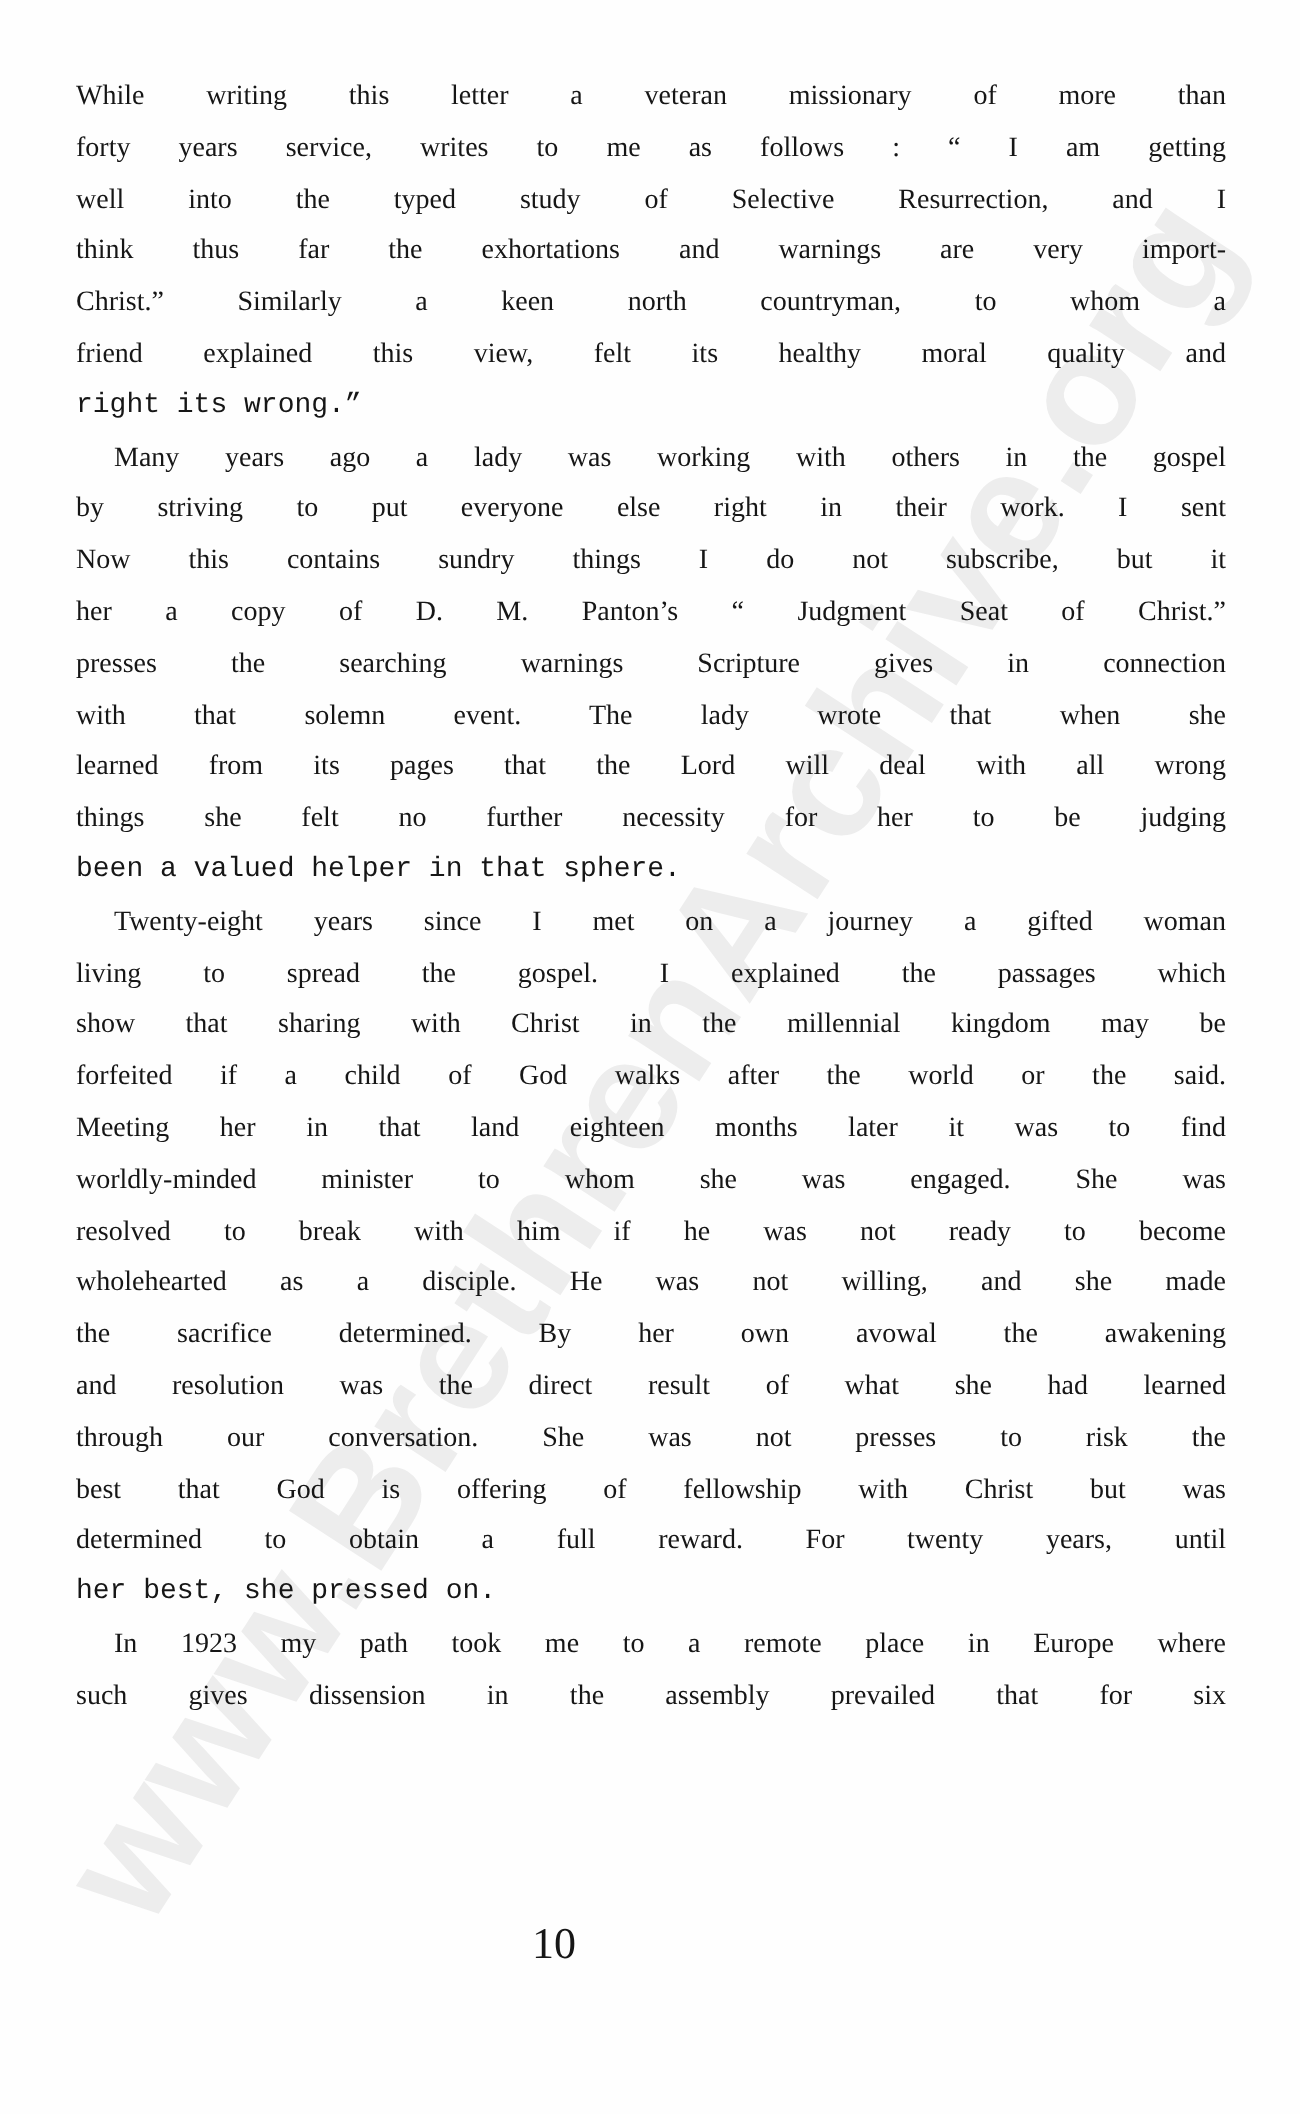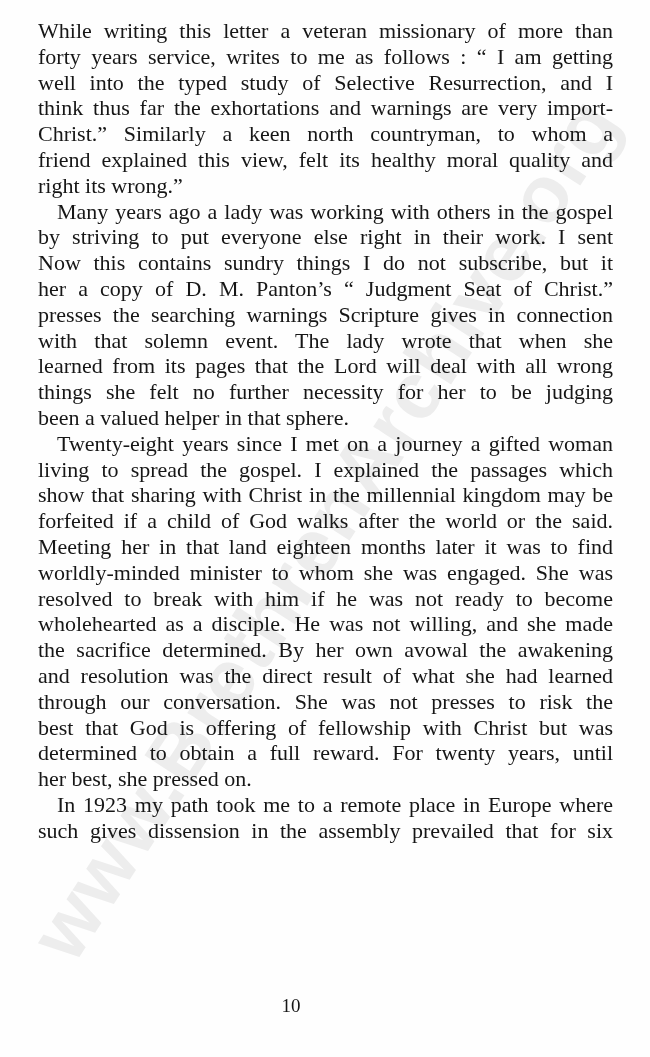--- a/index.html
+++ b/index.html
@@ -31,46 +31,46 @@
     letter-spacing: 1px;
     color: rgba(70, 70, 70, 0.09);
     white-space: nowrap;
     z-index: 1;
     pointer-events: none;
     user-select: none;
   }
   .body-text {
     position: absolute;
     left: 38px;
-    top: 18px;
+    top: 36px;
     width: 575px;
     z-index: 2;
-    font-size: 22px;
+    font-size: 14px;
   }
   .line {
     height: 25.8px;
     line-height: 25.8px;
     text-align: justify;
     text-align-last: justify;
     white-space: normal;
   }
   .line.endline {
     text-align: center;
     text-align-last: left;
+    font-family: Liberation Mono, monospace;
   }
   .line.indent {
     text-indent: 19px;
   }
   .folio {
     position: absolute;
-    top: 995px;
+    top: 959px;
     left: 266px;
     width: 50px;
-    text-align: center;
-    font-size: 19px;
+    font-size: 22px;
     z-index: 2;
   }
 </style>
 </head>
 <body>
 
 <div class="scan-page">
   <div class="watermark">www.BrethrenArchive.org</div>
 
   <div class="body-text">

